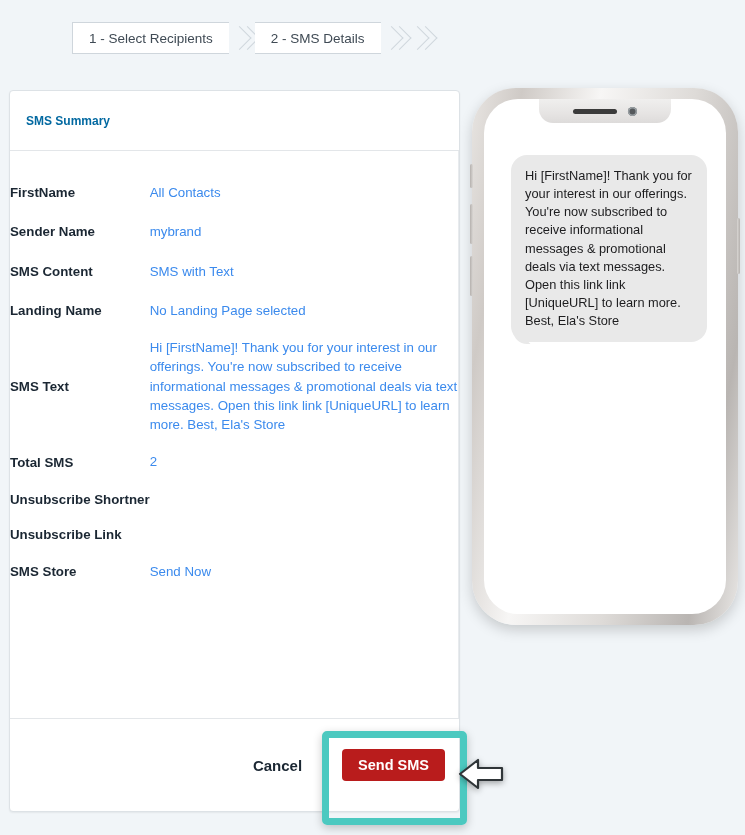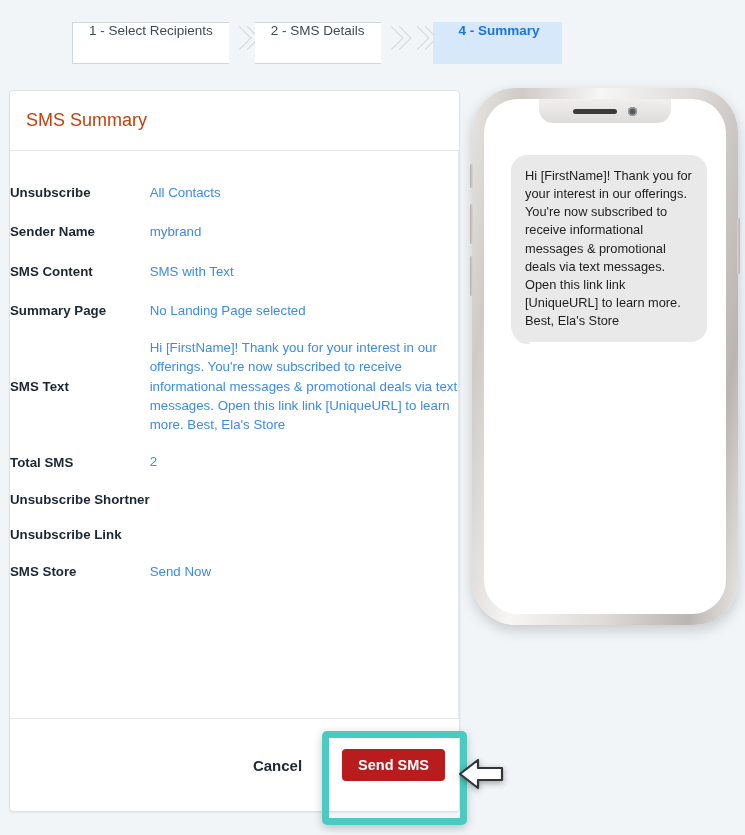--- a/index.html
+++ b/index.html
@@ -11,22 +11,22 @@
   }
   .page { position: relative; width: 745px; height: 835px; }
 
   
   .wizard {
     position: absolute; left: 72px; top: 22px;
     display: flex; align-items: stretch; height: 32px;
   }
   .step {
     position: relative;
-    display: flex; justify-content: center;
-    height: 42px;
+    display: flex; align-items: center; justify-content: center;
+    height: 32px;
     font-size: 13.5px;
     color: #3f4a54;
     background: #ffffff;
     border-top: 1px solid #cfd6dc;
     border-bottom: 1px solid #cfd6dc;
     padding: 0 16px;
     white-space: nowrap;
   }
   .step:first-child { border-left: 1px solid #cfd6dc; }
   .step-chev {
@@ -56,21 +56,21 @@
     border-radius: 4px;
     box-shadow: 0 1px 2px rgba(0,0,0,.06);
   }
   .card-header {
     height: 60px;
     display: flex; align-items: center;
     padding: 0 16px;
     border-bottom: 1px solid #e3e6e9;
   }
   .card-title {
-    font-size: 18px; font-weight: normal; color: #c2410c;
+    font-size: 12px; font-weight: bold; color: #0369a1;
   }
   .table-wrap {
     padding: 22px 0 0 0;
     position: relative;
     height: 568px;
     border-bottom: 1px solid #e3e6e9;
   }
   .table-wrap::after {
     content: ""; position: absolute; right: 0; top: 0; bottom: 0;
     width: 1px; background: #e8ebee;
@@ -208,47 +208,44 @@
   <div class="wizard">
     <div class="step">
       <span>1 - Select Recipients</span>
     </div>
     <div class="step-chev"></div>
     <div class="step">
       <span>2 - SMS Details</span>
     </div>
     <div class="step-chev"></div>
     <div class="step-chev"></div>
-    <div class="step active">
-      <span>4 - Summary</span>
-    </div>
   </div>
 
   <div class="card">
     <div class="card-header">
       <div class="card-title">SMS Summary</div>
     </div>
 
     <div class="table-wrap">
       <table class="summary">
         <tbody>
           <tr>
-            <td class="lbl">Unsubscribe</td>
+            <td class="lbl">FirstName</td>
             <td class="val">All Contacts</td>
           </tr>
           <tr>
             <td class="lbl">Sender Name</td>
             <td class="val">mybrand</td>
           </tr>
           <tr>
             <td class="lbl">SMS Content</td>
             <td class="val">SMS with Text</td>
           </tr>
           <tr>
-            <td class="lbl">Summary Page</td>
+            <td class="lbl">Landing Name</td>
             <td class="val">No Landing Page selected</td>
           </tr>
           <tr>
             <td class="lbl">SMS Text</td>
             <td class="val multiline">Hi [FirstName]! Thank you for your interest in our offerings. You're now subscribed to receive informational messages &amp; promotional deals via text messages. Open this link link [UniqueURL] to learn more. Best, Ela's Store</td>
           </tr>
           <tr>
             <td class="lbl">Total SMS</td>
             <td class="val">2</td>
           </tr>

